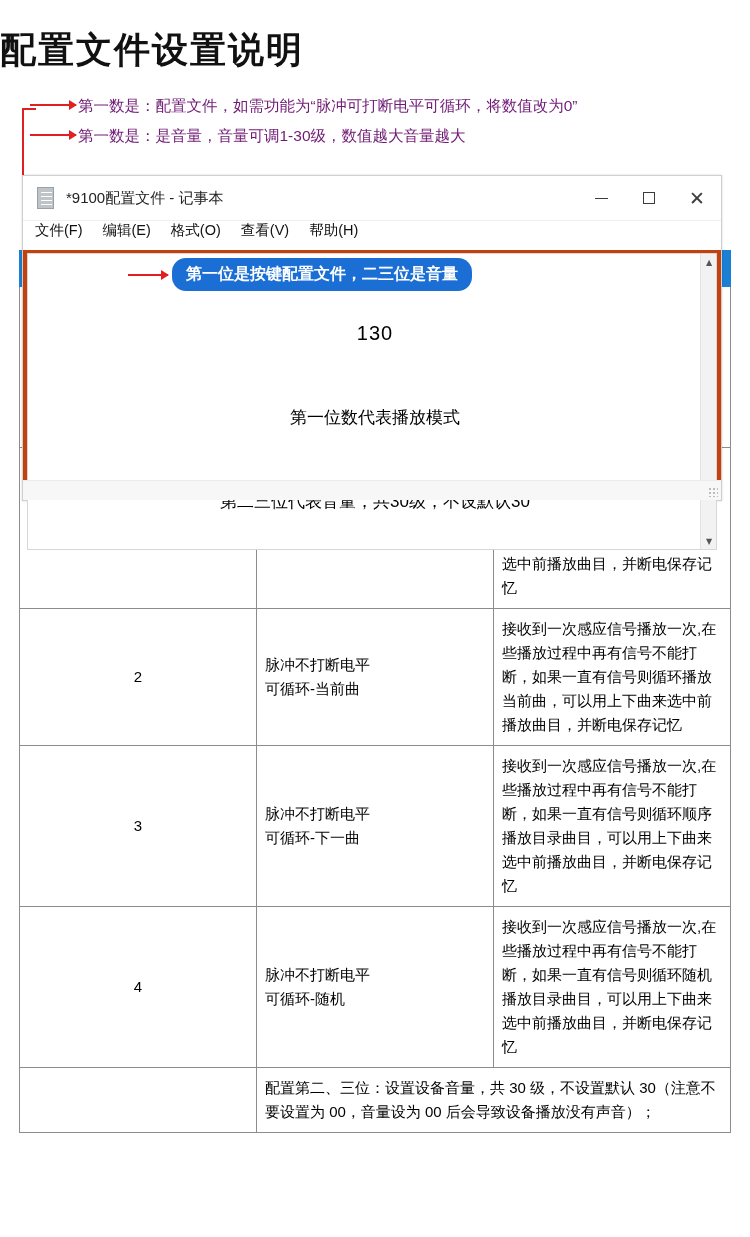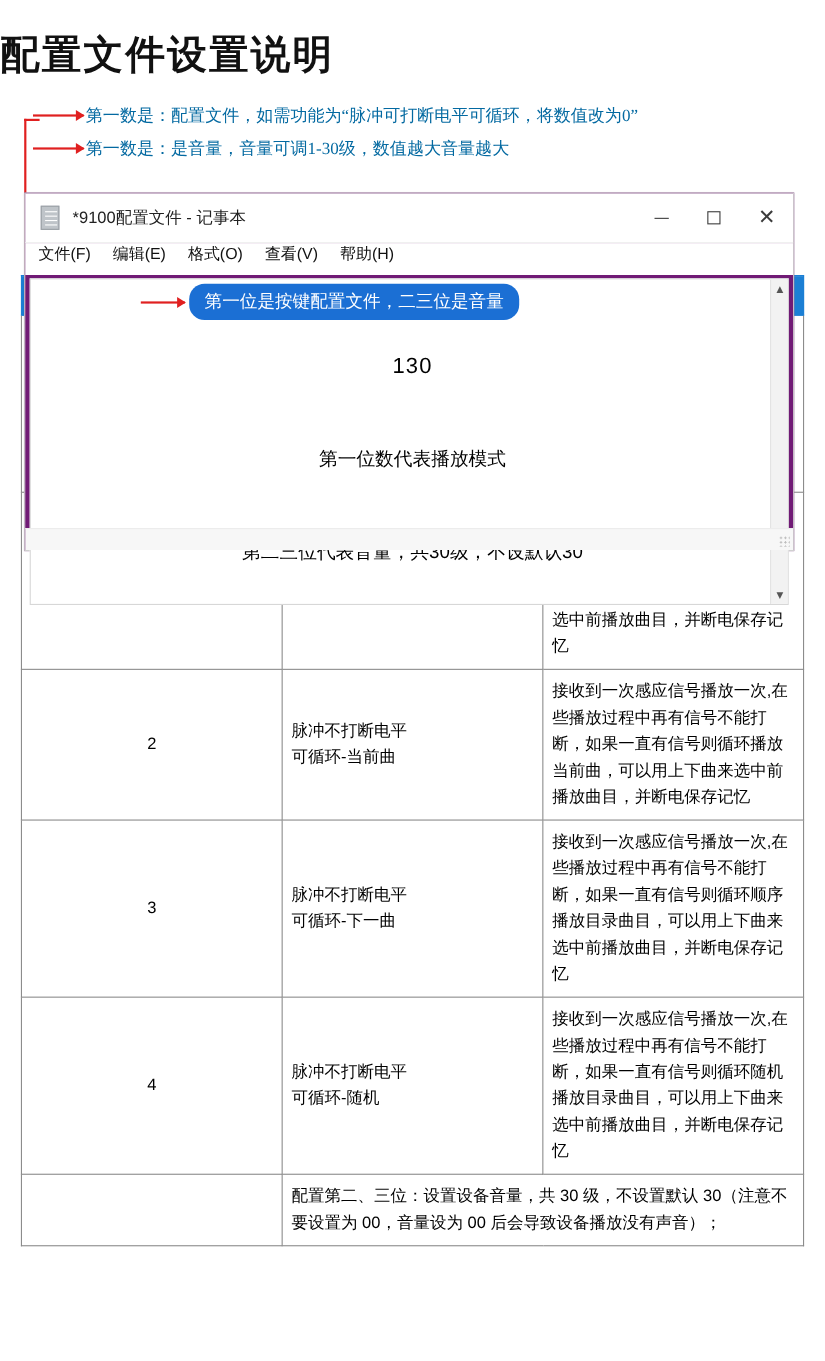--- a/index.html
+++ b/index.html
@@ -33,25 +33,24 @@
 
   
   .notes {
     margin: 18px 0 0 0;
     padding: 0 18px 0 30px;
   }
   .note-row {
     position: relative;
     font-size: 15.5px;
     line-height: 26px;
-    color: #0369a1;
+    color: #701a75;
     padding-left: 48px;
     margin-bottom: 4px;
     white-space: nowrap;
-    font-family: Liberation Serif, serif;
   }
   .note-row .arrow {
     position: absolute;
     left: 0;
     top: 11px;
     width: 46px;
     height: 2px;
     background: #e02020;
   }
   .note-row .arrow:after {
@@ -79,21 +78,21 @@
     box-sizing: border-box;
   }
 
   
   .notepad {
     position: absolute;
     left: 22px;
     top: 175px;
     width: 700px;
     height: 326px;
-    background: #701a75;
+    background: #c2410c;
     border: 1px solid #cfcfcf;
     box-shadow: 0 0 2px rgba(0,0,0,.18);
     box-sizing: border-box;
   }
   .np-titlebar {
     height: 44px;
     display: flex;
     align-items: center;
     background: #ffffff;
     border-bottom: 1px solid #f0f0f0;
@@ -220,21 +219,21 @@
     top: -4px;
     width: 0; height: 0;
     border-left: 8px solid #e02020;
     border-top: 5px solid transparent;
     border-bottom: 5px solid transparent;
   }
   .callout .c-box {
     background: #1b6fd4;
     color: #ffffff;
     font-size: 16px;
-    font-weight: normal;
+    font-weight: bold;
     padding: 6px 14px;
     border-radius: 14px;
     white-space: nowrap;
   }
 
   
   .np-scroll {
     position: absolute;
     right: 0;
     top: 0;

